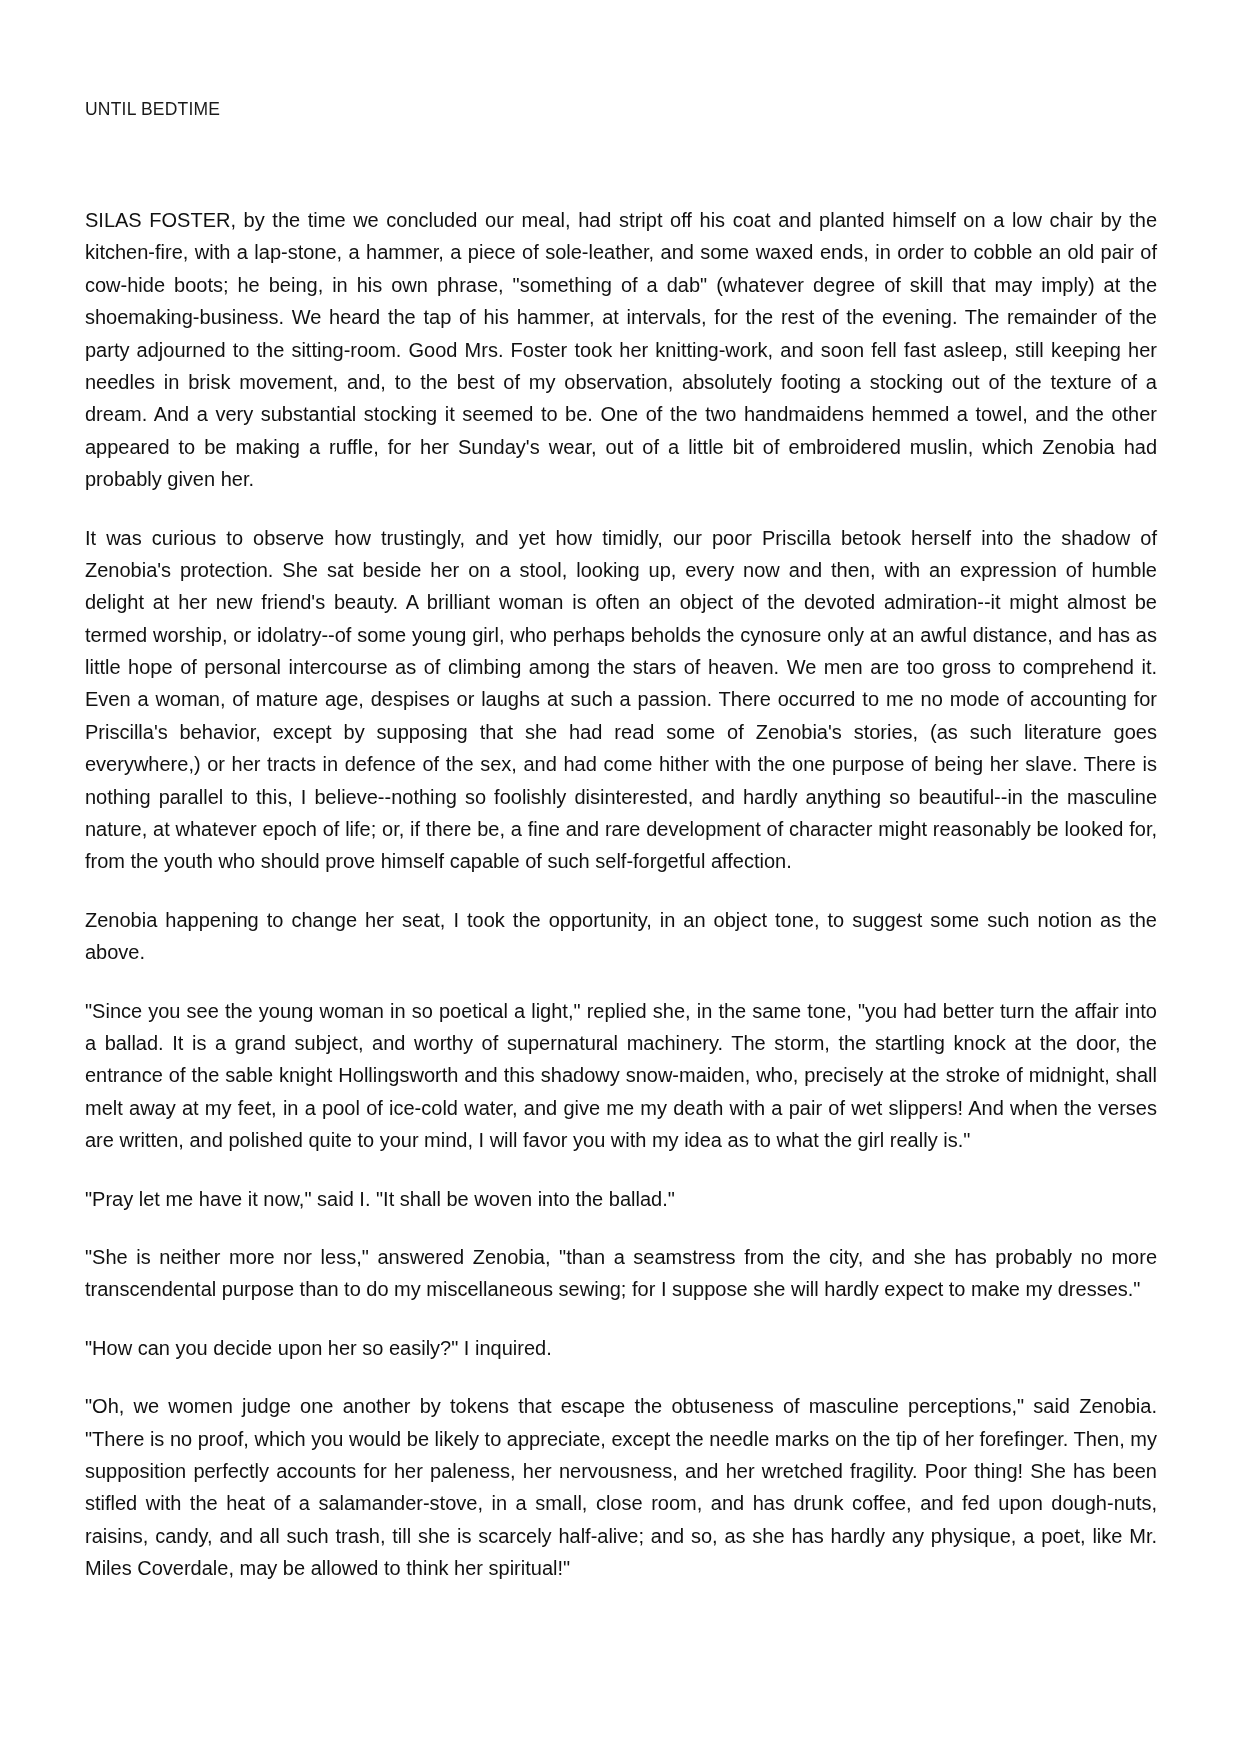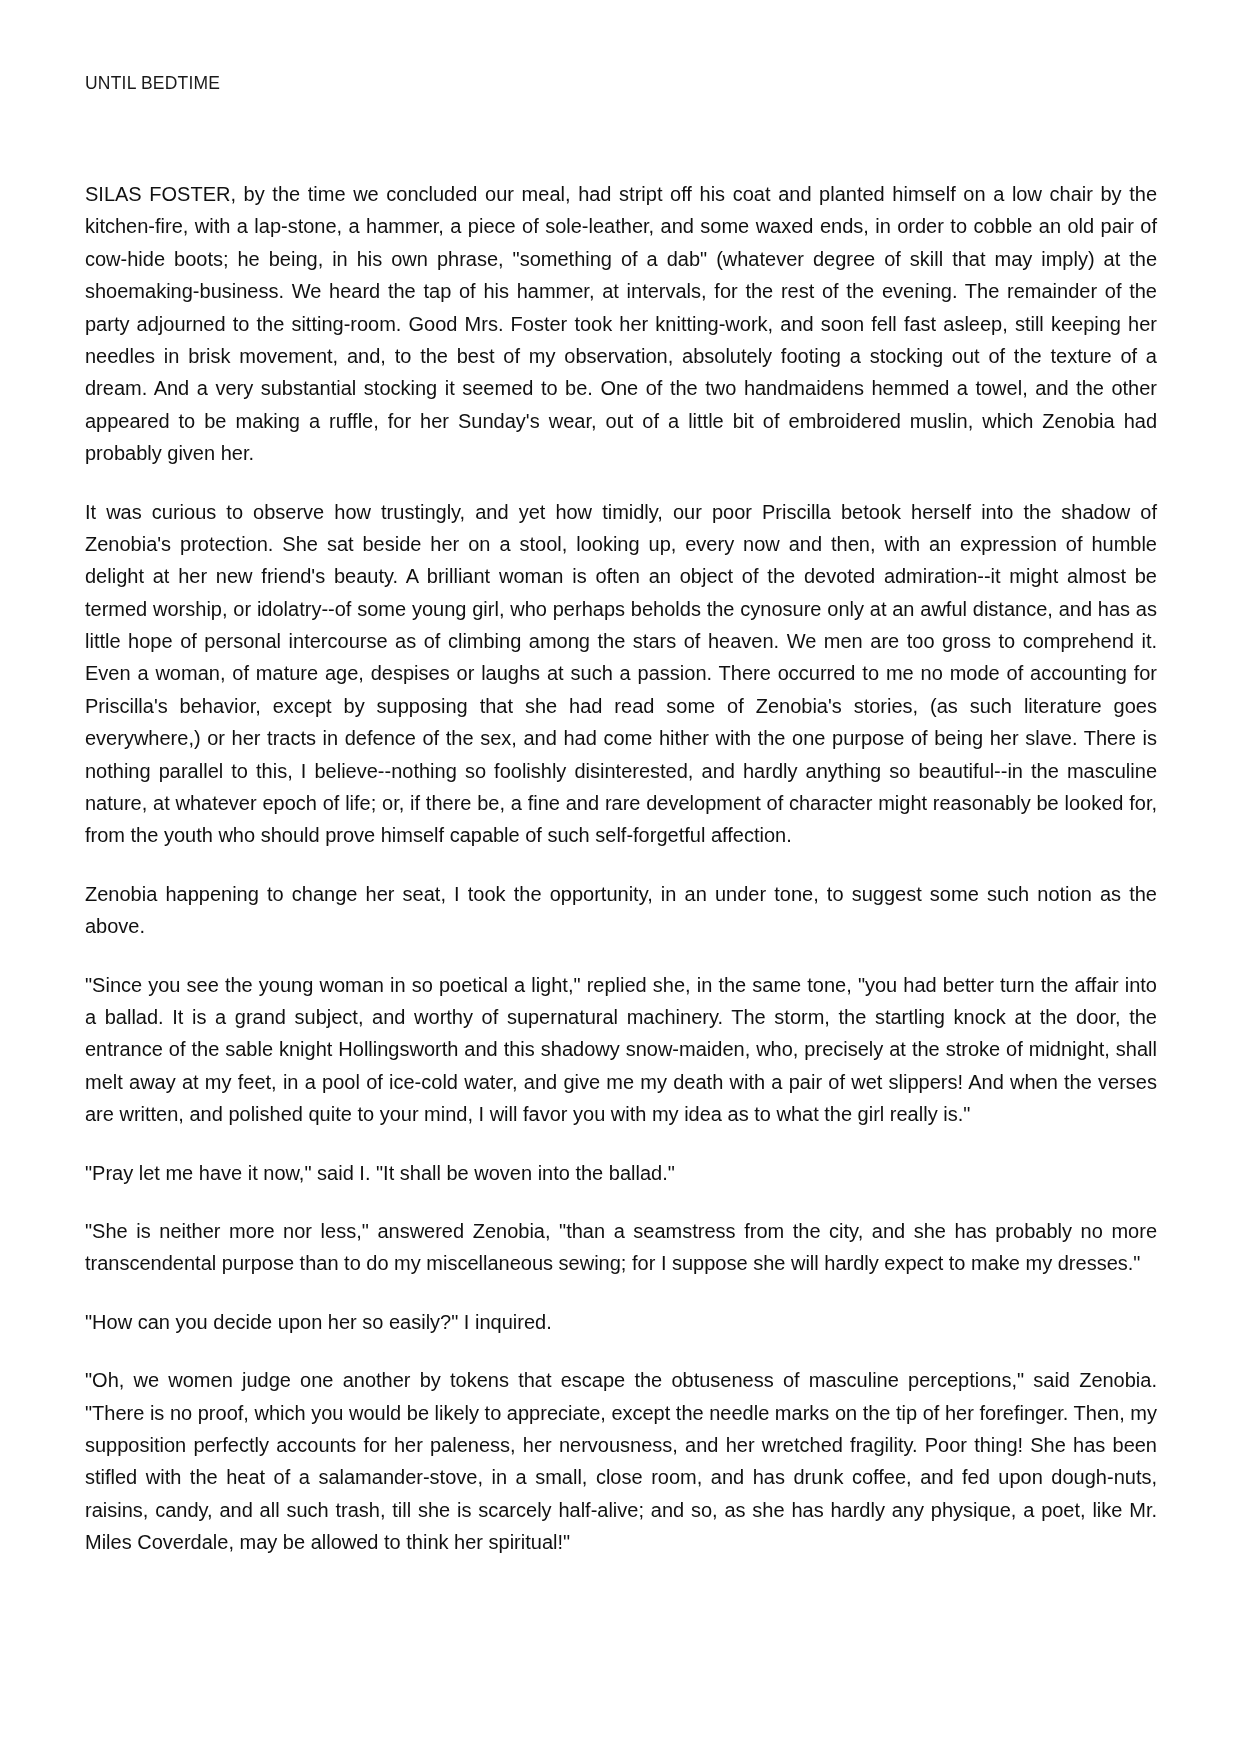--- a/index.html
+++ b/index.html
@@ -10,21 +10,21 @@
   body {
     width: 1242px;
     min-height: 1755px;
     font-family: "Liberation Sans", sans-serif;
     color: #000000;
   }
   .page {
     width: 1242px;
     min-height: 1755px;
     box-sizing: border-box;
-    padding: 73px 85px 60px 85px;
+    padding: 99px 85px 60px 85px;
     background: #ffffff;
   }
   .running-head {
     font-size: 17.5px;
     letter-spacing: 0.2px;
     color: #1a1a1a;
     margin: 0 0 84px 0;
     line-height: 1.2;
   }
   .body-text p {
@@ -43,21 +43,21 @@
 </head>
 <body>
 
 <div class="page">
 
   <div class="running-head">UNTIL BEDTIME</div>
 
   <div class="body-text">
     <p>SILAS FOSTER, by the time we concluded our meal, had stript off his coat and planted himself on a low chair by the kitchen-fire, with a lap-stone, a hammer, a piece of sole-leather, and some waxed ends, in order to cobble an old pair of cow-hide boots; he being, in his own phrase, "something of a dab" (whatever degree of skill that may imply) at the shoemaking-business. We heard the tap of his hammer, at intervals, for the rest of the evening. The remainder of the party adjourned to the sitting-room. Good Mrs. Foster took her knitting-work, and soon fell fast asleep, still keeping her needles in brisk movement, and, to the best of my observation, absolutely footing a stocking out of the texture of a dream. And a very substantial stocking it seemed to be. One of the two handmaidens hemmed a towel, and the other appeared to be making a ruffle, for her Sunday's wear, out of a little bit of embroidered muslin, which Zenobia had probably given her.</p>
     <p>It was curious to observe how trustingly, and yet how timidly, our poor Priscilla betook herself into the shadow of Zenobia's protection. She sat beside her on a stool, looking up, every now and then, with an expression of humble delight at her new friend's beauty. A brilliant woman is often an object of the devoted admiration--it might almost be termed worship, or idolatry--of some young girl, who perhaps beholds the cynosure only at an awful distance, and has as little hope of personal intercourse as of climbing among the stars of heaven. We men are too gross to comprehend it. Even a woman, of mature age, despises or laughs at such a passion. There occurred to me no mode of accounting for Priscilla's behavior, except by supposing that she had read some of Zenobia's stories, (as such literature goes everywhere,) or her tracts in defence of the sex, and had come hither with the one purpose of being her slave. There is nothing parallel to this, I believe--nothing so foolishly disinterested, and hardly anything so beautiful--in the masculine nature, at whatever epoch of life; or, if there be, a fine and rare development of character might reasonably be looked for, from the youth who should prove himself capable of such self-forgetful affection.</p>
-    <p>Zenobia happening to change her seat, I took the opportunity, in an under tone, to suggest some such notion as the above.</p>
+    <p>Zenobia happening to change her seat, I took the opportunity, in an object tone, to suggest some such notion as the above.</p>
     <p>"Since you see the young woman in so poetical a light," replied she, in the same tone, "you had better turn the affair into a ballad. It is a grand subject, and worthy of supernatural machinery. The storm, the startling knock at the door, the entrance of the sable knight Hollingsworth and this shadowy snow-maiden, who, precisely at the stroke of midnight, shall melt away at my feet, in a pool of ice-cold water, and give me my death with a pair of wet slippers! And when the verses are written, and polished quite to your mind, I will favor you with my idea as to what the girl really is."</p>
     <p>"Pray let me have it now," said I. "It shall be woven into the ballad."</p>
     <p>"She is neither more nor less," answered Zenobia, "than a seamstress from the city, and she has probably no more transcendental purpose than to do my miscellaneous sewing; for I suppose she will hardly expect to make my dresses."</p>
     <p>"How can you decide upon her so easily?" I inquired.</p>
     <p>"Oh, we women judge one another by tokens that escape the obtuseness of masculine perceptions," said Zenobia. "There is no proof, which you would be likely to appreciate, except the needle marks on the tip of her forefinger. Then, my supposition perfectly accounts for her paleness, her nervousness, and her wretched fragility. Poor thing! She has been stifled with the heat of a salamander-stove, in a small, close room, and has drunk coffee, and fed upon dough-nuts, raisins, candy, and all such trash, till she is scarcely half-alive; and so, as she has hardly any physique, a poet, like Mr. Miles Coverdale, may be allowed to think her spiritual!"</p>
   </div>
 
 </div>
 
 </body></html>

